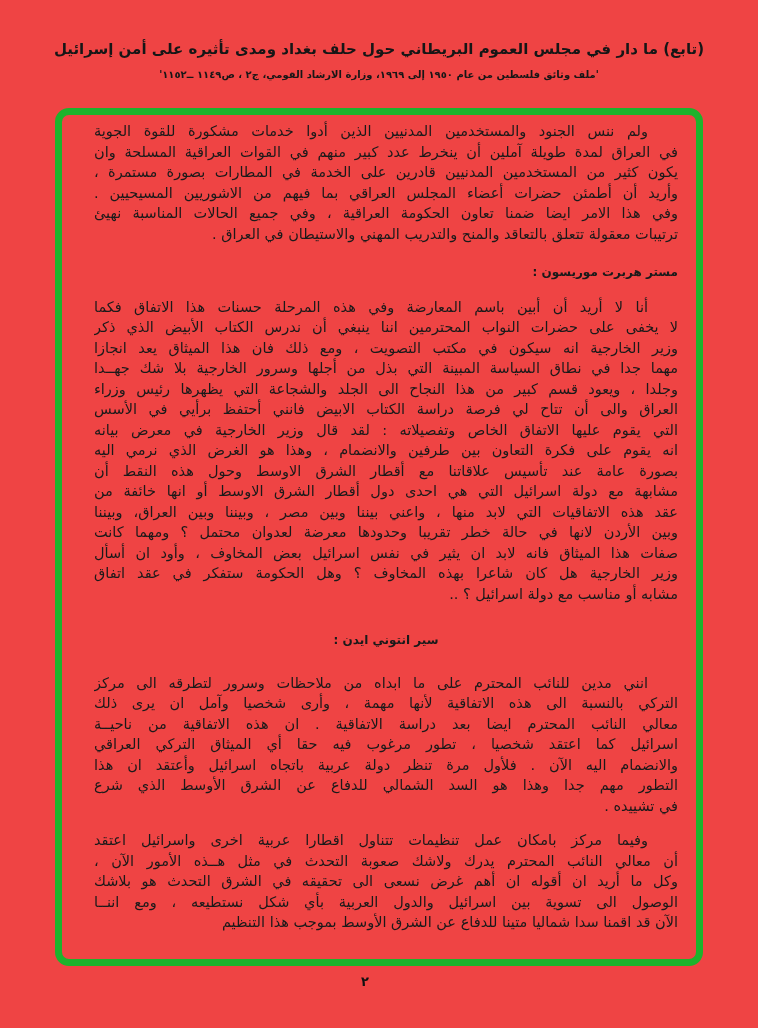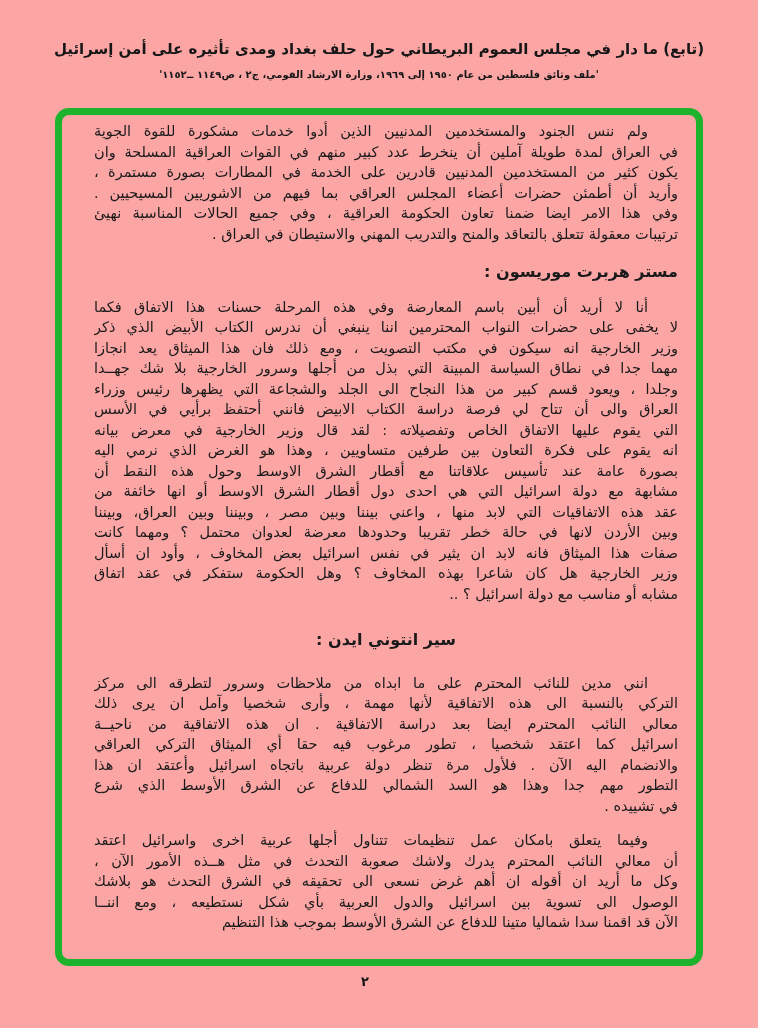--- a/index.html
+++ b/index.html
@@ -5,21 +5,21 @@
   html, body { margin: 0; padding: 0; }
   body {
     font-family: "DejaVu Sans", "Liberation Sans", sans-serif;
     background: #e8e8e8;
   }
   .page {
     position: relative;
     width: 758px;
     height: 1028px;
     margin: 0 auto;
-    background: #fca5a5;
+    background: #ef4444;
     overflow: hidden;
     color: #161616;
   }
   .scan-header {
     position: absolute;
     top: 38px;
     left: 0;
     width: 100%;
     text-align: center;
     direction: rtl;
@@ -62,21 +62,21 @@
   .para { margin: 0 0 14px 0; }
   .para .line {
     text-align: justify;
     text-align-last: justify;
     white-space: normal;
   }
   .para .line:first-child { text-indent: 30px; }
   .para .line:last-child { text-align-last: right; }
   .heading {
     font-weight: bold;
-    font-size: 16px;
+    font-size: 12px;
     margin: 18px 0 14px 0;
     text-align: right;
   }
   .heading.second { margin-top: 26px; margin-bottom: 22px; text-align: center; }
   .page-number {
     position: absolute;
     top: 974px;
     left: 0;
     width: 730px;
     text-align: center;
@@ -108,41 +108,41 @@
       </div>
       <div class="heading">مستر هربرت موريسون :</div>
       <div class="para">
         <div class="line">أنا لا أريد أن أبين باسم المعارضة وفي هذه المرحلة حسنات هذا الاتفاق فكما</div>
         <div class="line">لا يخفى على حضرات النواب المحترمين اننا ينبغي أن ندرس الكتاب الأبيض الذي ذكر</div>
         <div class="line">وزير الخارجية انه سيكون في مكتب التصويت ، ومع ذلك فان هذا الميثاق يعد انجازا</div>
         <div class="line">مهما جدا في نطاق السياسة المبينة التي بذل من أجلها وسرور الخارجية بلا شك جهــدا</div>
         <div class="line">وجلدا ، ويعود قسم كبير من هذا النجاح الى الجلد والشجاعة التي يظهرها رئيس وزراء</div>
         <div class="line">العراق والى أن تتاح لي فرصة دراسة الكتاب الابيض فانني أحتفظ برأيي في الأسس</div>
         <div class="line">التي يقوم عليها الاتفاق الخاص وتفصيلاته : لقد قال وزير الخارجية في معرض بيانه</div>
-        <div class="line">انه يقوم على فكرة التعاون بين طرفين متساويين ، وهذا هو الغرض الذي نرمي اليه</div>
+        <div class="line">انه يقوم على فكرة التعاون بين طرفين والانضمام ، وهذا هو الغرض الذي نرمي اليه</div>
         <div class="line">بصورة عامة عند تأسيس علاقاتنا مع أقطار الشرق الاوسط وحول هذه النقط أن</div>
         <div class="line">مشابهة مع دولة اسرائيل التي هي احدى دول أقطار الشرق الاوسط أو انها خائفة من</div>
         <div class="line">عقد هذه الاتفاقيات التي لابد منها ، واعني بيننا وبين مصر ، وبيننا وبين العراق، وبيننا</div>
         <div class="line">وبين الأردن لانها في حالة خطر تقريبا وحدودها معرضة لعدوان محتمل ؟ ومهما كانت</div>
         <div class="line">صفات هذا الميثاق فانه لابد ان يثير في نفس اسرائيل بعض المخاوف ، وأود ان أسأل</div>
         <div class="line">وزير الخارجية هل كان شاعرا بهذه المخاوف ؟ وهل الحكومة ستفكر في عقد اتفاق</div>
         <div class="line">مشابه أو مناسب مع دولة اسرائيل ؟ ..</div>
       </div>
       <div class="heading second">سير انتوني ايدن :</div>
       <div class="para">
         <div class="line">انني مدين للنائب المحترم على ما ابداه من ملاحظات وسرور لتطرقه الى مركز</div>
         <div class="line">التركي بالنسبة الى هذه الاتفاقية لأنها مهمة ، وأرى شخصيا وآمل ان يرى ذلك</div>
         <div class="line">معالي النائب المحترم ايضا بعد دراسة الاتفاقية . ان هذه الاتفاقية من ناحيــة</div>
         <div class="line">اسرائيل كما اعتقد شخصيا ، تطور مرغوب فيه حقا أي الميثاق التركي العراقي</div>
         <div class="line">والانضمام اليه الآن . فلأول مرة تنظر دولة عربية باتجاه اسرائيل وأعتقد ان هذا</div>
         <div class="line">التطور مهم جدا وهذا هو السد الشمالي للدفاع عن الشرق الأوسط الذي شرع</div>
         <div class="line">في تشييده .</div>
       </div>
       <div class="para">
-        <div class="line">وفيما يتعلق بامكان عمل تنظيمات تتناول أجلها عربية اخرى واسرائيل اعتقد</div>
+        <div class="line">وفيما مركز بامكان عمل تنظيمات تتناول اقطارا عربية اخرى واسرائيل اعتقد</div>
         <div class="line">أن معالي النائب المحترم يدرك ولاشك صعوبة التحدث في مثل هــذه الأمور الآن ،</div>
         <div class="line">وكل ما أريد ان أقوله ان أهم غرض نسعى الى تحقيقه في الشرق التحدث هو بلاشك</div>
         <div class="line">الوصول الى تسوية بين اسرائيل والدول العربية بأي شكل نستطيعه ، ومع اننــا</div>
         <div class="line">الآن قد اقمنا سدا شماليا متينا للدفاع عن الشرق الأوسط بموجب هذا التنظيم</div>
       </div>
     </div>
 
   <div class="page-number">٢</div>
 
 </div>

